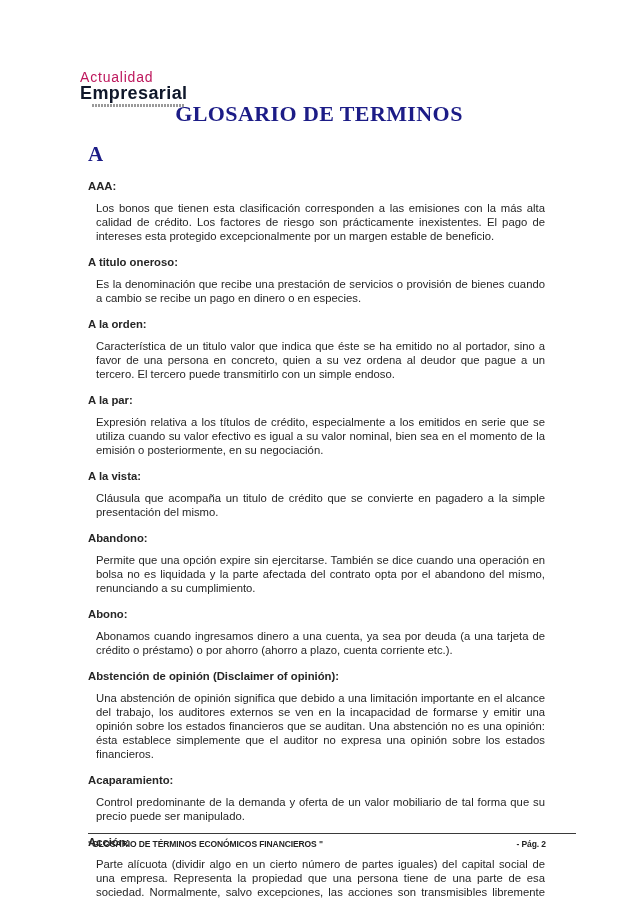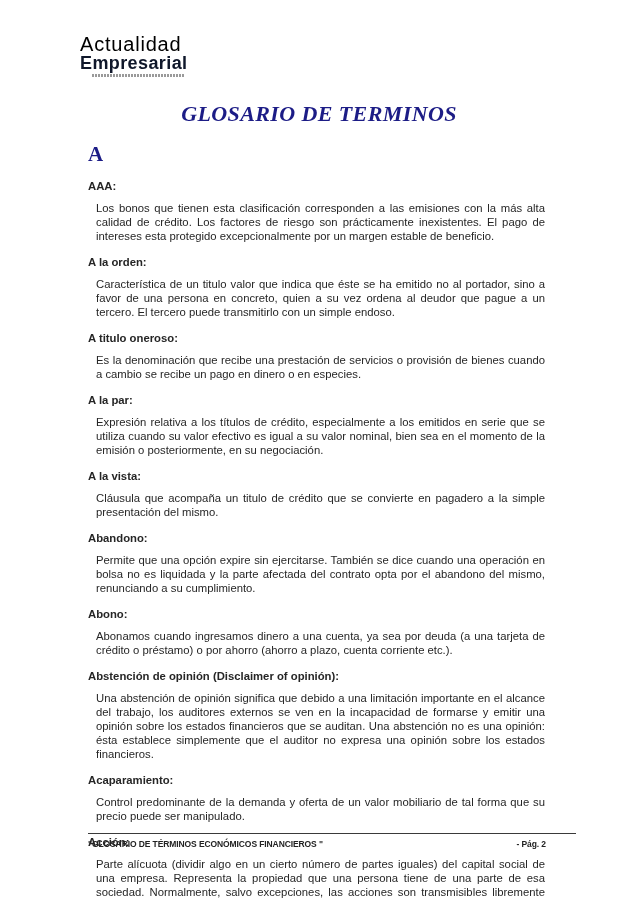--- a/index.html
+++ b/index.html
@@ -8,24 +8,25 @@
     width: 638px;
     height: 903px;
     background: #ffffff;
     font-family: "Liberation Sans", sans-serif;
     color: #262626;
     overflow: hidden;
   }
   
   .logo { position: absolute; left: 80px; top: 34px; line-height: 1; }
   .logo-line1 {
-    font-size: 20px;
-    color: #000000;
+    font-size: 14px;
+    color: #be185d;
     letter-spacing: 0.8px;
     font-weight: normal;
+    margin-top: 36px;
   }
   .logo-line2 {
     font-size: 18px;
     font-weight: bold;
     color: #0f172a;
     letter-spacing: 0.4px;
     margin-top: 0px;
   }
   .logo-tagline {
     width: 92px;
@@ -39,21 +40,20 @@
     top: 101px;
     left: 0;
     width: 100%;
     margin: 0;
     text-align: center;
     font-family: "Liberation Serif", serif;
     font-size: 22px;
     font-weight: bold;
     color: #1c1c86;
     letter-spacing: 0.4px;
-    font-style: italic;
   }
   
   .letter {
     position: absolute;
     top: 142px;
     left: 88px;
     font-family: "Liberation Serif", serif;
     font-size: 21px;
     font-weight: bold;
     color: #1c1c86;
@@ -113,27 +113,27 @@
   <div class="letter">A</div>
 
   <main class="entries">
 
     <section class="entry">
       <div class="term">AAA:</div>
       <p class="definition">Los bonos que tienen esta clasificación corresponden a las emisiones con la más alta calidad de crédito. Los factores de riesgo son prácticamente inexistentes. El pago de intereses esta protegido excepcionalmente por un margen estable de beneficio.</p>
     </section>
 
     <section class="entry">
-      <div class="term">A la orden:</div>
-      <p class="definition">Característica de un titulo valor que indica que éste se ha emitido no al portador, sino a favor de una persona en concreto, quien a su vez ordena al deudor que pague a un tercero. El tercero puede transmitirlo con un simple endoso.</p>
+      <div class="term">A titulo oneroso:</div>
+      <p class="definition">Es la denominación que recibe una prestación de servicios o provisión de bienes cuando a cambio se recibe un pago en dinero o en especies.</p>
     </section>
 
     <section class="entry">
-      <div class="term">A titulo oneroso:</div>
-      <p class="definition">Es la denominación que recibe una prestación de servicios o provisión de bienes cuando a cambio se recibe un pago en dinero o en especies.</p>
+      <div class="term">A la orden:</div>
+      <p class="definition">Característica de un titulo valor que indica que éste se ha emitido no al portador, sino a favor de una persona en concreto, quien a su vez ordena al deudor que pague a un tercero. El tercero puede transmitirlo con un simple endoso.</p>
     </section>
 
     <section class="entry">
       <div class="term">A la par:</div>
       <p class="definition">Expresión relativa a los títulos de crédito, especialmente a los emitidos en serie que se utiliza cuando su valor efectivo es igual a su valor nominal, bien sea en el momento de la emisión o posteriormente, en su negociación.</p>
     </section>
 
     <section class="entry">
       <div class="term">A la vista:</div>
       <p class="definition">Cláusula que acompaña un titulo de crédito que se convierte en pagadero a la simple presentación del mismo.</p>

